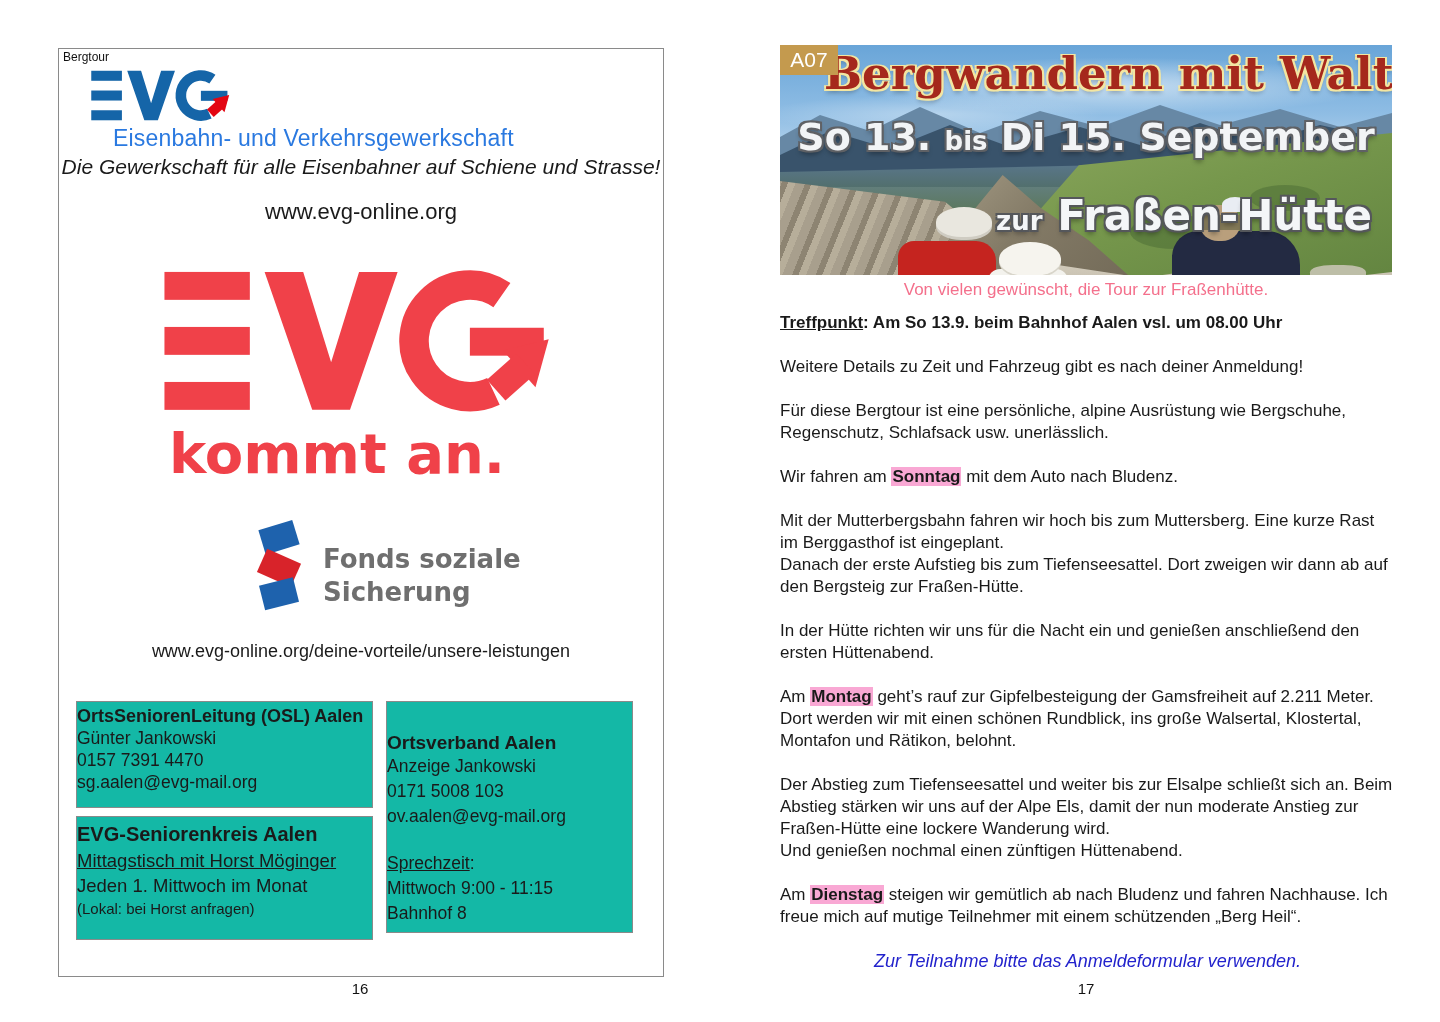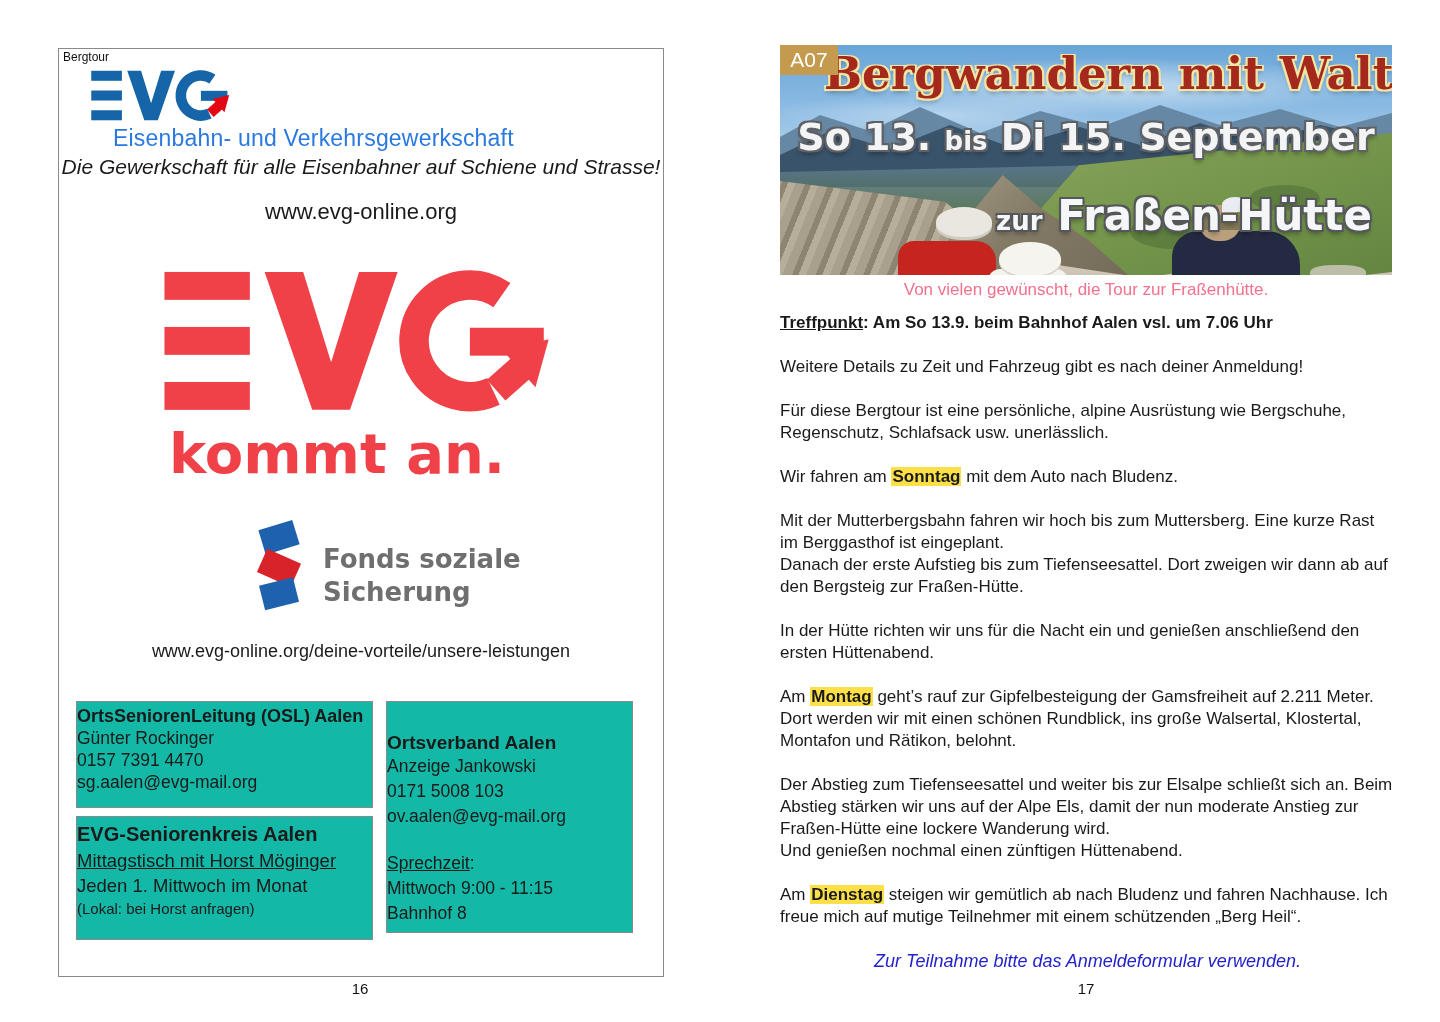--- a/index.html
+++ b/index.html
@@ -102,21 +102,21 @@
            text-shadow:-2px -2px 0 #55575b,2px -2px 0 #55575b,-2px 2px 0 #55575b,2px 2px 0 #55575b,0 4px 5px rgba(0,0,0,.35);
            white-space:nowrap;}
   .ph-dest .small{font-size:26px;}
 
   .caption{margin-top:5px;text-align:center;color:#f4708c;font-size:17px;}
   .rbody{margin-top:12px;width:615px;font-size:17px;line-height:22px;}
   .para{margin:0 0 22px 0;}
   .tight{margin:0;}
   .meet{font-weight:bold;}
   .meet .u{text-decoration:underline;}
-  .hl{font-weight:bold;background:#fde047;padding:0 1px;}
+  .hl{font-weight:bold;background:#f9a8d4;padding:0 1px;}
   .note1{margin-top:0;text-align:center;color:#2222cc;font-style:italic;font-size:18px;}
 </style>
 </head>
 <body>
 
 <div class="ad-box">
   <div class="anzeige">Bergtour</div>
 
   <div class="logo-row">
     <svg width="142" height="56" viewBox="0 0 480 190" aria-hidden="true">
@@ -162,21 +162,21 @@
   </svg>
   <div class="fonds-text">
     <div>Fonds soziale</div>
     <div>Sicherung</div>
   </div>
 
   <div class="url2">www.evg-online.org/deine-vorteile/unsere-leistungen</div>
 
   <div class="info-box box-osl">
     <div class="box-title">OrtsSeniorenLeitung (OSL) Aalen</div>
-    <div class="box-line">Günter Rockinger</div>
+    <div class="box-line">Günter Jankowski</div>
     <div class="box-line">0157 7391 4470</div>
     <div class="box-line">sg.aalen@evg-mail.org</div>
   </div>
 
   <div class="info-box box-sen">
     <div class="box-title">EVG-Seniorenkreis Aalen</div>
     <div class="ul-line">Mittagstisch mit Horst Möginger</div>
     <div class="l2">Jeden 1. Mittwoch im Monat</div>
     <div class="l3">(Lokal: bei Horst anfragen)</div>
   </div>
@@ -232,21 +232,21 @@
     <div class="ph-dest">
       <span class="small">zur</span>
       <span>Fraßen-Hütte</span>
     </div>
   </div>
 
   <div class="caption">Von vielen gewünscht, die Tour zur Fraßenhütte.</div>
 
   <div class="rbody">
     <p class="para meet">
-      <span class="u">Treffpunkt</span><span>: Am So 13.9. beim Bahnhof Aalen vsl. um 7.06 Uhr</span>
+      <span class="u">Treffpunkt</span><span>: Am So 13.9. beim Bahnhof Aalen vsl. um 08.00 Uhr</span>
     </p>
     <p class="para">Weitere Details zu Zeit und Fahrzeug gibt es nach deiner Anmeldung!</p>
     <p class="para">Für diese Bergtour ist eine persönliche, alpine Ausrüstung wie Bergschuhe, Regenschutz, Schlafsack usw. unerlässlich.</p>
     <p class="para">
       <span>Wir fahren am </span><span class="hl">Sonntag</span><span> mit dem Auto nach Bludenz.</span>
     </p>
     <p class="tight">Mit der Mutterbergsbahn fahren wir hoch bis zum Muttersberg. Eine kurze Rast im Berggasthof ist eingeplant.</p>
     <p class="para">Danach der erste Aufstieg bis zum Tiefenseesattel. Dort zweigen wir dann ab auf den Bergsteig zur Fraßen-Hütte.</p>
     <p class="para">In der Hütte richten wir uns für die Nacht ein und genießen anschließend den ersten Hüttenabend.</p>
     <p class="para">

